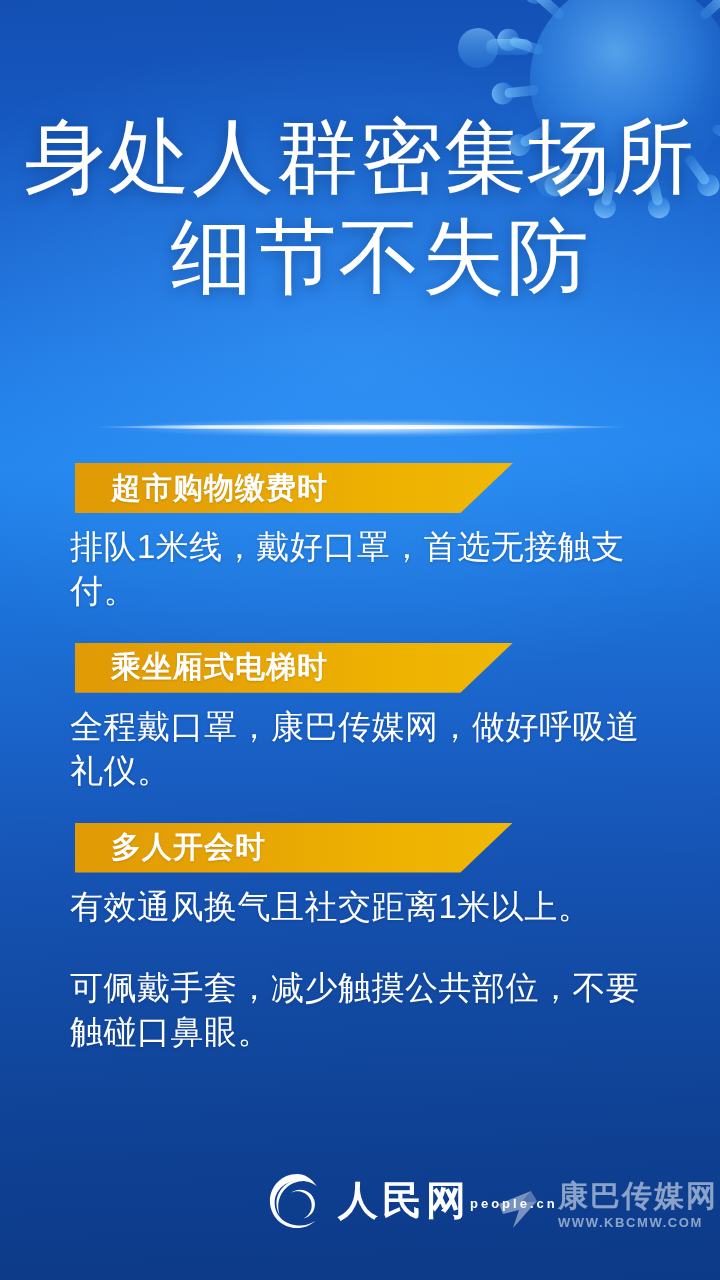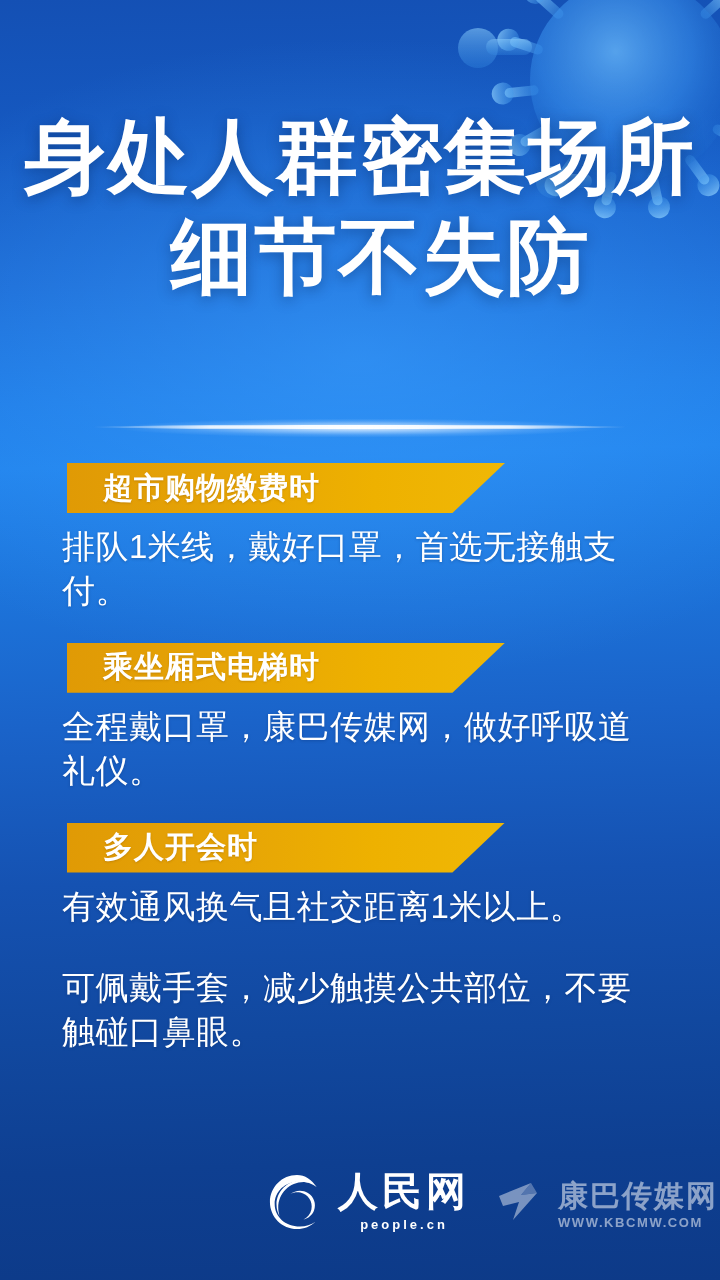--- a/index.html
+++ b/index.html
@@ -39,21 +39,21 @@
   }
   .virus-layer svg{ width:100%; height:100%; display:block; }
 
   
   .title-block{
     position:absolute; top:112px; left:0; width:720px;
     text-align:center;
   }
   .title-line{
     font-family:"Liberation Serif", "DejaVu Serif", serif;
-    font-weight:700;
+    font-weight:400;
     color:#ffffff;
     letter-spacing:2px;
     line-height:1.12;
     text-shadow:0 3px 14px rgba(3,30,80,.40);
   }
   .title-line.l1{ font-size:82px; }
   .title-line.l2{ font-size:82px; margin-top:8px;padding-left:41px; }
 
   
   .divider{
@@ -77,21 +77,21 @@
         rgba(255,255,255,.85) 22%,
         rgba(255,255,255,.95) 50%,
         rgba(255,255,255,.85) 78%,
         rgba(255,255,255,0) 100%);
     border-radius:50%;
     filter:blur(.4px);
   }
 
   
   .sections{
-    position:absolute; top:463px; left:0; width:679px;
+    position:absolute; top:463px; left:8px; width:679px;
   }
   .section{ position:relative; }
 
   .banner{
     position:relative;
     margin-left:67px;
     height:50px;
     width:438px;
     display:flex; align-items:center;
     padding-left:36px;
@@ -123,34 +123,34 @@
   
   .footer{
     position:absolute; left:0; bottom:0; width:720px; height:120px;
   }
   .people-logo{
     position:absolute; left:268px; top:12px;
     display:flex; align-items:center; gap:12px;
   }
   .people-mark{ width:58px; height:58px; }
   .people-mark svg{ width:100%; height:100%; display:block; }
-  .people-words{ display:flex; flex-direction:column; align-items:center; }
+  .people-words{ display:flex; flex-direction:row; align-items:center; }
   .people-cn{
     font-family:"Liberation Serif","DejaVu Serif",serif;
     font-size:40px; font-weight:700; color:#fff; letter-spacing:4px;
     line-height:1;
   }
   .people-en{
     font-size:13px; font-weight:700; color:#fff; letter-spacing:3px;
     margin-top:5px;
   }
 
   .kbcmw{
     position:absolute; left:497px; top:20px;
-    display:flex; align-items:flex-start; gap:9px;
+    display:flex; align-items:flex-end; gap:9px;
     opacity:.52;
   }
   .kbcmw-mark{ width:52px; height:42px; }
   .kbcmw-mark svg{ width:100%; height:100%; display:block; }
   .kbcmw-words{ display:flex; flex-direction:column; }
   .kbcmw-cn{
     font-family:"Liberation Serif","DejaVu Serif",serif;
     font-size:30px; font-weight:700; color:#ffffff; letter-spacing:2px;
     line-height:1.05;
   }

